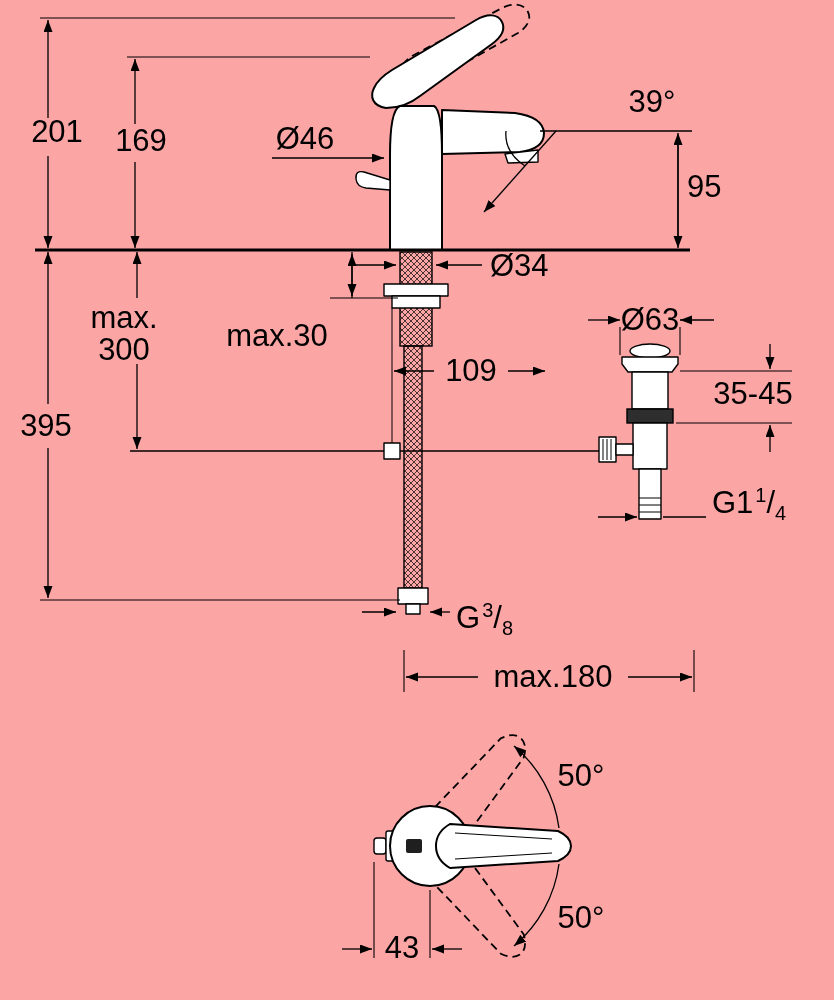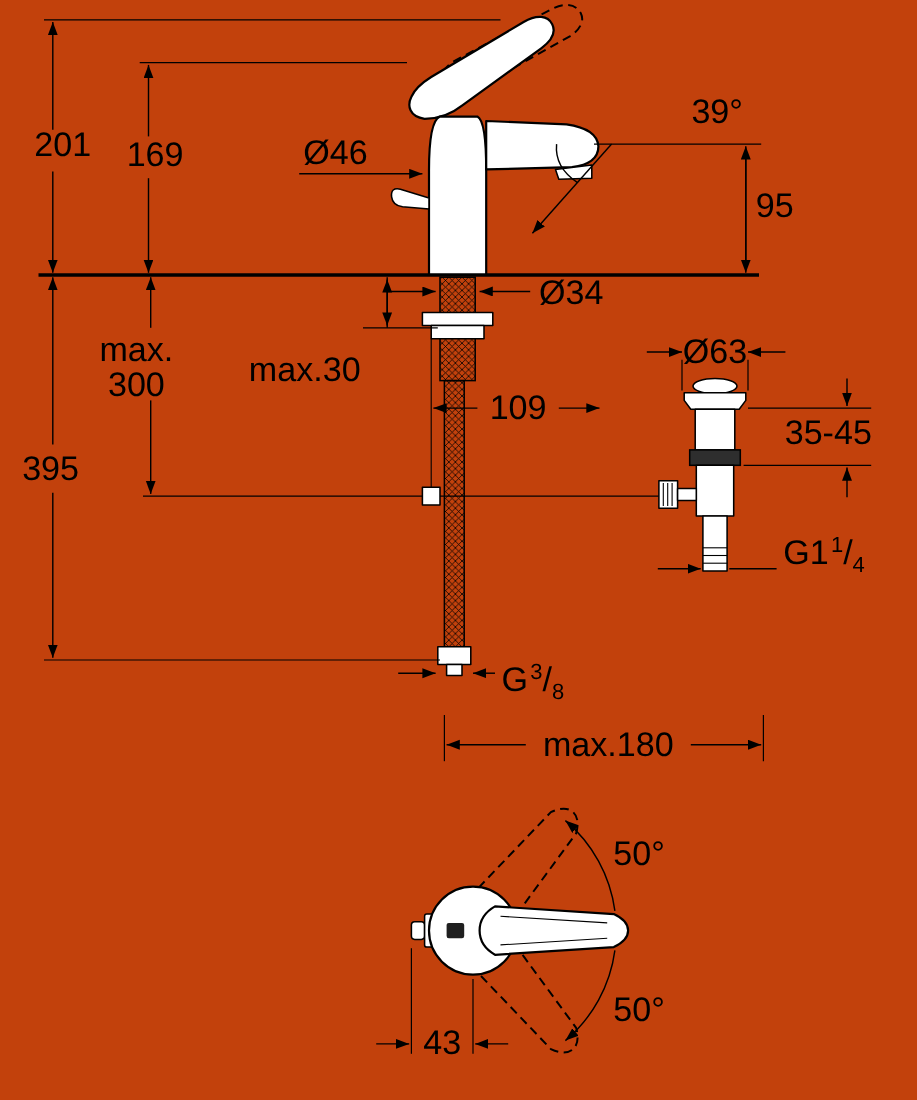--- a/index.html
+++ b/index.html
@@ -1,16 +1,16 @@
 <!DOCTYPE html>
 <html><head>
 <meta charset="utf-8">
 <style>
   html,body { margin:0; padding:0; background:#ffffff; }
-  .stage { position:relative; width:834px; height:1000px; background:#c2410c; overflow:hidden; }
+  .stage { position:relative; width:834px; height:1000px; background:#fca5a5; overflow:hidden; }
   svg { display:block; }
 
   .ol      { fill:#ffffff; stroke:#000000; stroke-width:2; stroke-linejoin:round; }
   .ol-thin { fill:#ffffff; stroke:#000000; stroke-width:1.4; stroke-linejoin:round; }
   .dark    { fill:#2e2e2e; stroke:#000000; stroke-width:1.4; }
   .dash    { fill:none; stroke:#000000; stroke-width:1.8; stroke-dasharray:8 5; stroke-linejoin:round; }
   .dim     { stroke:#000000; stroke-width:1.3; fill:none; }
   .ext     { stroke:#000000; stroke-width:1.1; fill:none; }
   .deck    { stroke:#000000; stroke-width:3; fill:none; }
   .thin    { stroke:#000000; stroke-width:1; fill:none; }

